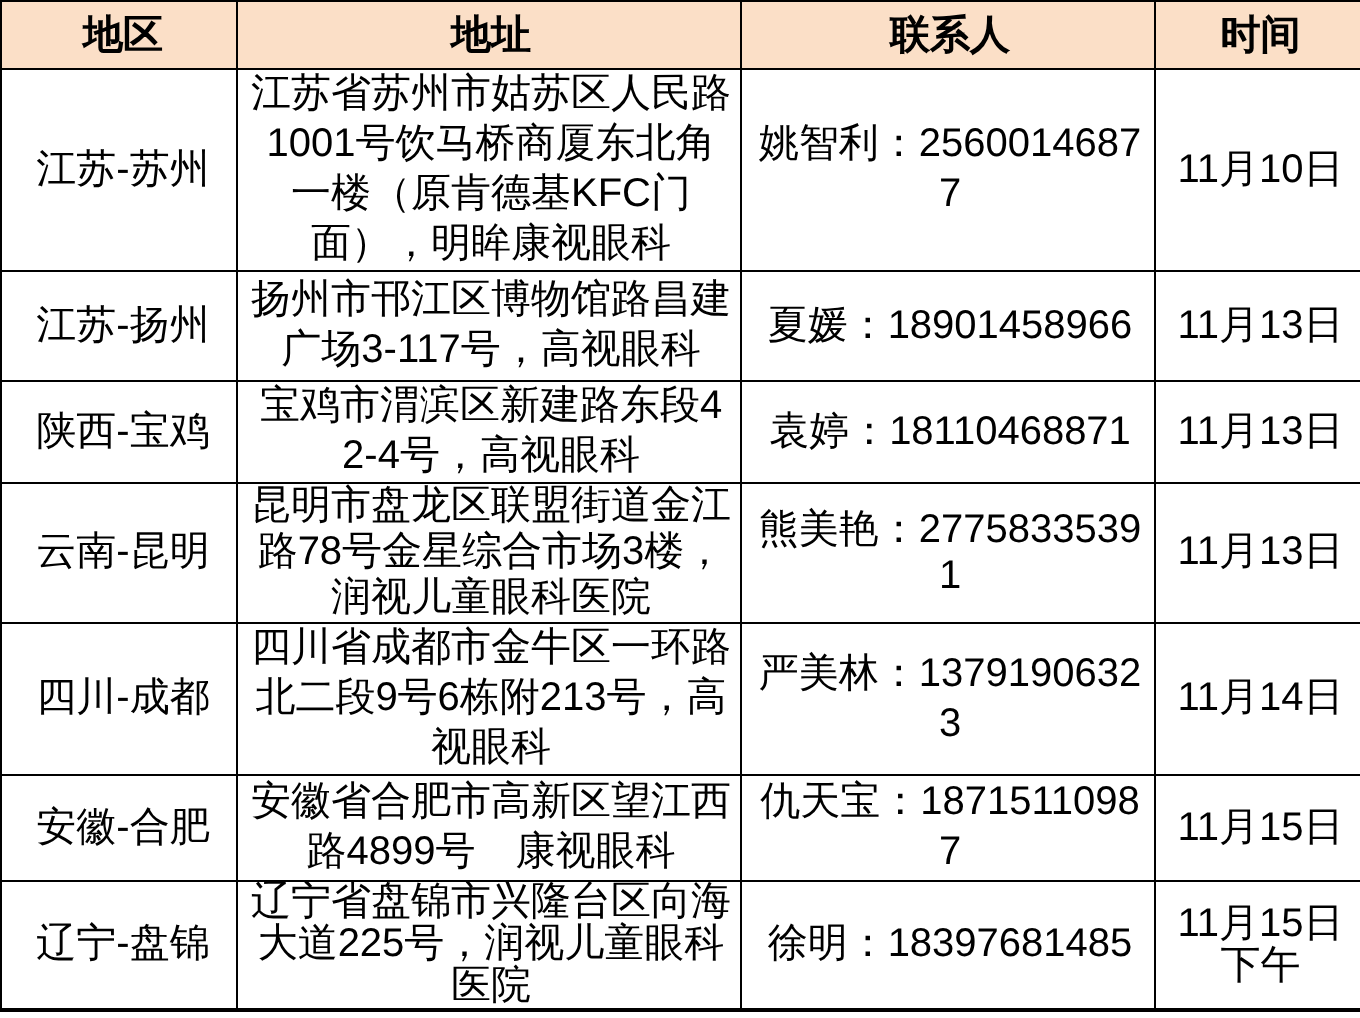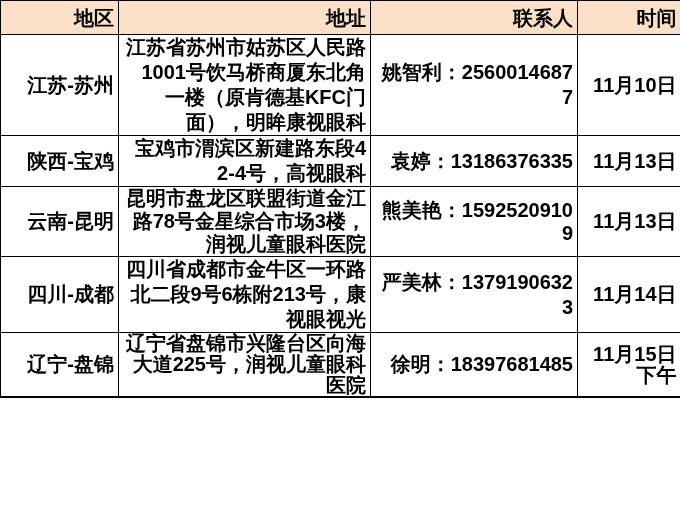--- a/index.html
+++ b/index.html
@@ -23,36 +23,36 @@
     border-bottom: 2px solid #000;
   }
   col.c-region  { width: 118px; }
   col.c-address { width: 252px; }
   col.c-contact { width: 207px; }
   col.c-time    { width: 103px; }
 
   th, td {
     border: 1px solid #000;
     vertical-align: middle;
-    text-align: right;
+    text-align: center;
     font-size: 20px;
     padding: 0 4px 0 6px;
     overflow: hidden;
     word-break: break-all;
   }
   td:last-child, th:last-child { border-right: none; }
   td:first-child, th:first-child { padding-left: 8px; }
 
   thead th {
     background: #FBDFC7;
     font-weight: bold;
     height: 33px;
     line-height: 22px;
   }
-  tbody td { font-weight: bold; line-height: 25px; }
+  tbody td { font-weight: normal; line-height: 25px; }
 
   tr.r1 { height: 100px; }
   tr.r2 { height: 55px; }
   tr.r3 { height: 46px; }
   tr.r4 { height: 70px; }
   tr.r4 td { line-height: 23px; }
   tr.r5 { height: 75px; }
   tr.r6 { height: 53px; }
   tr.r7 { height: 62px; }
   tr.r7 td { line-height: 21px; }
@@ -75,37 +75,49 @@
       <th>时间</th>
     </tr>
   </thead>
   <tbody>
     <tr class="r1">
       <td>江苏-苏州</td>
       <td>江苏省苏州市姑苏区人民路1001号饮马桥商厦东北角一楼（原肯德基KFC门面），明眸康视眼科</td>
       <td>姚智利：25600146877</td>
       <td>11月10日</td>
     </tr>
+    <tr class="r2">
+      <td>江苏-扬州</td>
+      <td>扬州市邗江区博物馆路昌建广场3-117号，高视眼科</td>
+      <td>夏媛：18901458966</td>
+      <td>11月13日</td>
+    </tr>
     <tr class="r3">
       <td>陕西-宝鸡</td>
       <td>宝鸡市渭滨区新建路东段42-4号，高视眼科</td>
-      <td>袁婷：13186376335</td>
+      <td>袁婷：18110468871</td>
       <td>11月13日</td>
     </tr>
     <tr class="r4">
       <td>云南-昆明</td>
       <td>昆明市盘龙区联盟街道金江路78号金星综合市场3楼，润视儿童眼科医院</td>
-      <td>熊美艳：15925209109</td>
+      <td>熊美艳：27758335391</td>
       <td>11月13日</td>
     </tr>
     <tr class="r5">
       <td>四川-成都</td>
-      <td>四川省成都市金牛区一环路北二段9号6栋附213号，康视眼视光</td>
+      <td>四川省成都市金牛区一环路北二段9号6栋附213号，高视眼科</td>
       <td>严美林：13791906323</td>
       <td>11月14日</td>
+    </tr>
+    <tr class="r6">
+      <td>安徽-合肥</td>
+      <td>安徽省合肥市高新区望江西路4899号　康视眼科</td>
+      <td>仇天宝：18715110987</td>
+      <td>11月15日</td>
     </tr>
     <tr class="r7">
       <td>辽宁-盘锦</td>
       <td>辽宁省盘锦市兴隆台区向海大道225号，润视儿童眼科医院</td>
       <td>徐明：18397681485</td>
       <td>11月15日下午</td>
     </tr>
   </tbody>
 </table>
 

